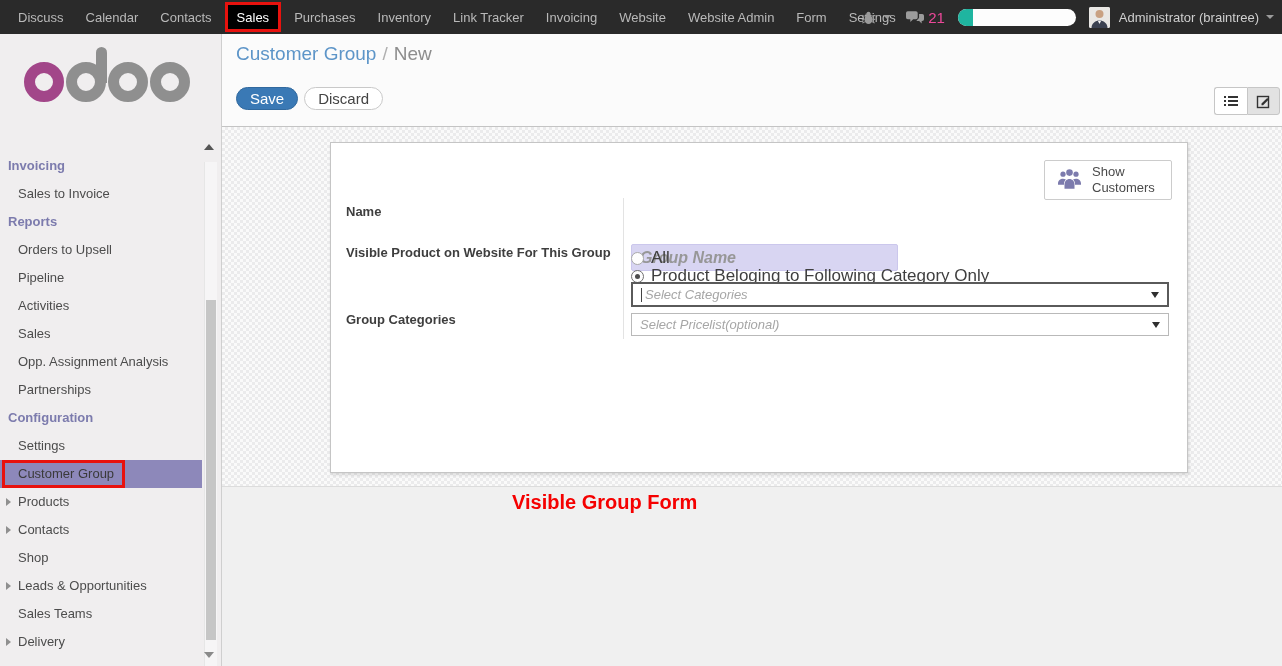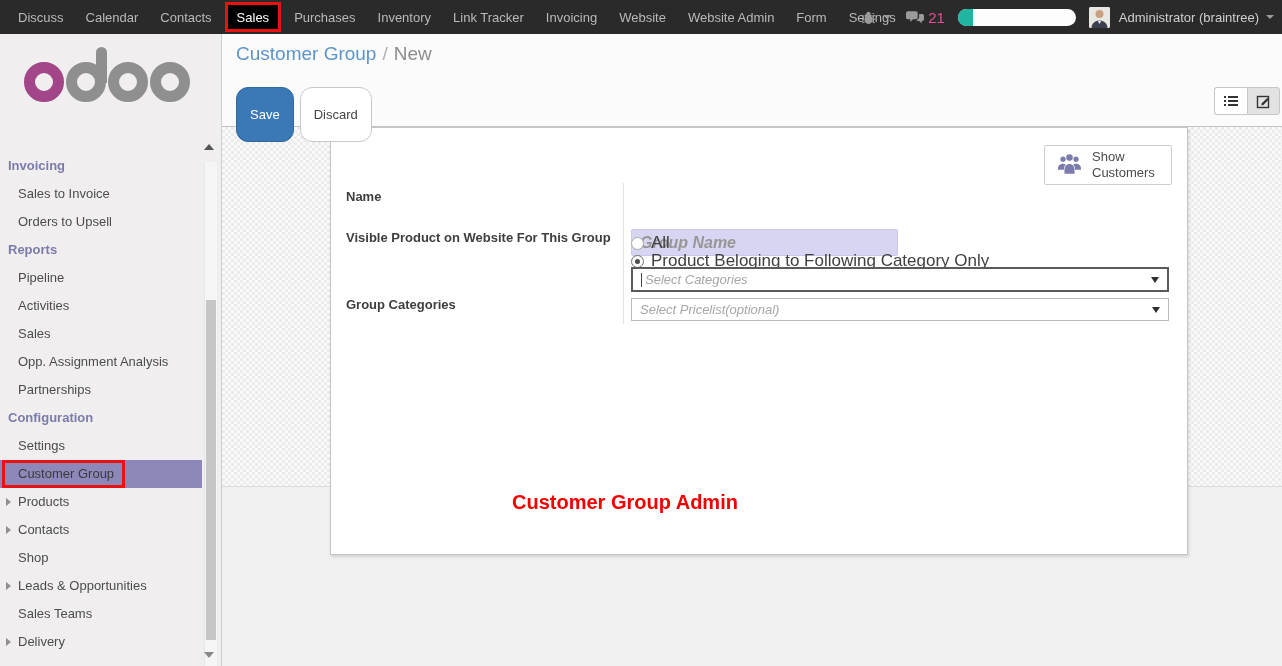--- a/index.html
+++ b/index.html
@@ -42,42 +42,42 @@
   .scroll-up-arrow { position:absolute; right:7px; top:110px; width:0; height:0; border-left:5px solid transparent; border-right:5px solid transparent; border-bottom:6px solid #555; cursor:pointer; }
   .scroll-down-arrow { position:absolute; right:7px; bottom:8px; width:0; height:0; border-left:5px solid transparent; border-right:5px solid transparent; border-top:6px solid #8a8a8a; cursor:pointer; }
 
   
   .control-panel { position:absolute; left:222px; top:34px; right:0; height:93px; background:#fbfbfb; border-bottom:1px solid #c4c4c4; z-index:5; }
   .breadcrumb { position:absolute; left:14px; top:9px; font-size:19px; }
   .bc-link { color:#5d95c8; cursor:pointer; }
   .bc-sep { color:#b0b0b0; margin:0 6px; }
   .bc-current { color:#8d8d8d; }
   .btn-row { position:absolute; left:14px; top:53px; display:flex; gap:6px; }
-  .btn { font-size:13px; padding:19px 13px; border-radius:12px; cursor:pointer; }
+  .btn { font-size:15px; padding:2px 13px; border-radius:12px; cursor:pointer; }
   .btn.primary { background:#3a79b5; border:1px solid #31699e; color:#fff; }
   .btn.default { background:#fff; border:1px solid #c9c9c9; color:#444; }
   .view-switcher { position:absolute; right:2px; top:53px; display:flex; }
   .vs-btn { width:33px; height:28px; border:1px solid #c6c6c6; background:#fff; display:flex; align-items:center; justify-content:center; cursor:pointer; }
   .vs-btn:first-child { border-radius:3px 0 0 3px; border-right:none; }
   .vs-btn:last-child { border-radius:0 3px 3px 0; }
   .vs-btn.active { background:#e2e2e2; }
   .list-glyph { display:flex; flex-direction:column; gap:2px; }
   .list-glyph i { display:block; width:10px; height:2px; background:#333; margin-left:4px; position:relative; }
   .list-glyph i::before { content:""; position:absolute; left:-4px; top:0; width:2px; height:2px; background:#333; }
 
   
   .content { position:absolute; left:222px; top:127px; right:0; bottom:0; background:#f0f0f0; }
   .sheet-zone { position:absolute; top:0; left:0; right:0; height:360px;
     background-color:#fafafa;
     background-image:
       linear-gradient(45deg,#ebebec 25%,transparent 25%,transparent 75%,#ebebec 75%),
       linear-gradient(45deg,#ebebec 25%,transparent 25%,transparent 75%,#ebebec 75%);
     background-size:6px 6px; background-position:0 0,3px 3px;
     border-bottom:1px solid #dcdcdc; }
-  .form-card { position:absolute; left:108px; top:0; width:858px; height:428px; background:#fff; border:1px solid #c5c5c5; box-shadow:1px 2px 3px rgba(0,0,0,0.12); }
+  .form-card { position:absolute; left:108px; top:15px; width:858px; height:331px; background:#fff; border:1px solid #c5c5c5; box-shadow:1px 2px 3px rgba(0,0,0,0.12); }
 
   .show-customers-btn { position:absolute; top:17px; right:15px; height:40px; background:#fff; border:1px solid #ccc; border-radius:2px; display:flex; align-items:center; gap:9px; padding:0 11px; cursor:pointer; }
   .show-customers-btn .lbl { font-size:13px; color:#4a4a4a; width:68px; line-height:16px; }
 
   .field-label { position:absolute; left:15px; font-weight:bold; font-size:13px; color:#3e3e3e; }
   .col-divider { position:absolute; left:292px; top:55px; height:141px; border-left:1px solid #e3e3e3; }
 
   .name-input { position:absolute; left:300px; top:61px; width:267px; height:27px; background:#d8d5f2; border:1px solid #cbc7ec; border-radius:2px; font-size:16px; font-style:italic; font-weight:bold; color:#555; padding:0 8px; font-family:"Liberation Sans", sans-serif;margin-top:40px; }
   .name-input::placeholder { color:#979797; font-style:italic; font-weight:bold; }
 
@@ -165,22 +165,22 @@
         </span>
       <span class="ring"></span>
       <span class="ring"></span>
     </div>
 
     <span class="scroll-up-arrow"></span>
 
     <div class="sidebar-menu">
       <div class="menu-row section">Invoicing</div>
       <div class="menu-row item">Sales to Invoice</div>
+      <div class="menu-row section">Reports</div>
       <div class="menu-row item">Orders to Upsell</div>
-      <div class="menu-row section">Reports</div>
       <div class="menu-row item">Pipeline</div>
       <div class="menu-row item">Activities</div>
       <div class="menu-row item">Sales</div>
       <div class="menu-row item">Opp. Assignment Analysis</div>
       <div class="menu-row item">Partnerships</div>
       <div class="menu-row section">Configuration</div>
       <div class="menu-row item">Settings</div>
       <div class="menu-row item active">
         <span>Customer Group</span>
         <span class="red-frame"></span>
@@ -266,16 +266,16 @@
         </div>
 
         <div class="select-box pricelist">
           <span>Select Pricelist(optional)</span>
           <span class="select-caret"></span>
         </div>
 
       </div>
     </div>
 
-    <div class="annotation-caption">Customer Group Admin</div>
+    <div class="annotation-caption">Visible Group Form</div>
   </div>
 
 </div>
 
 </body></html>

